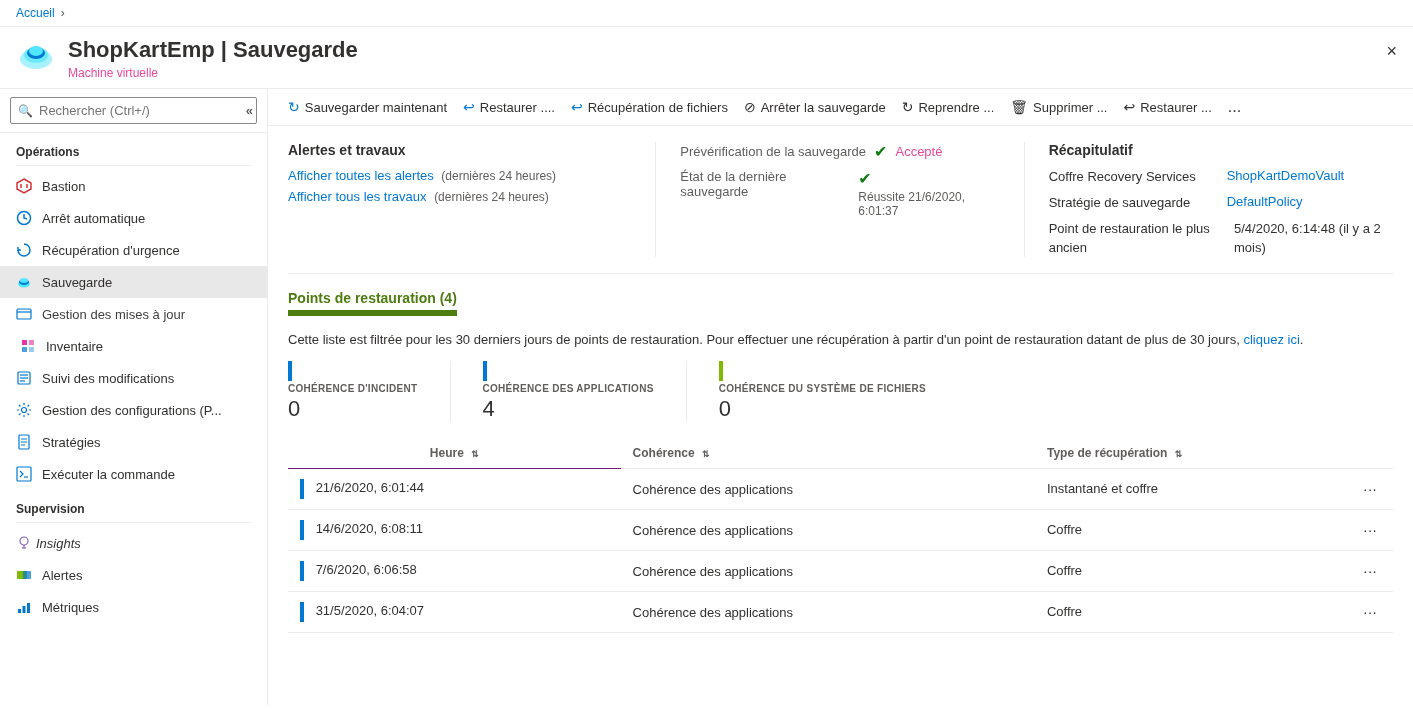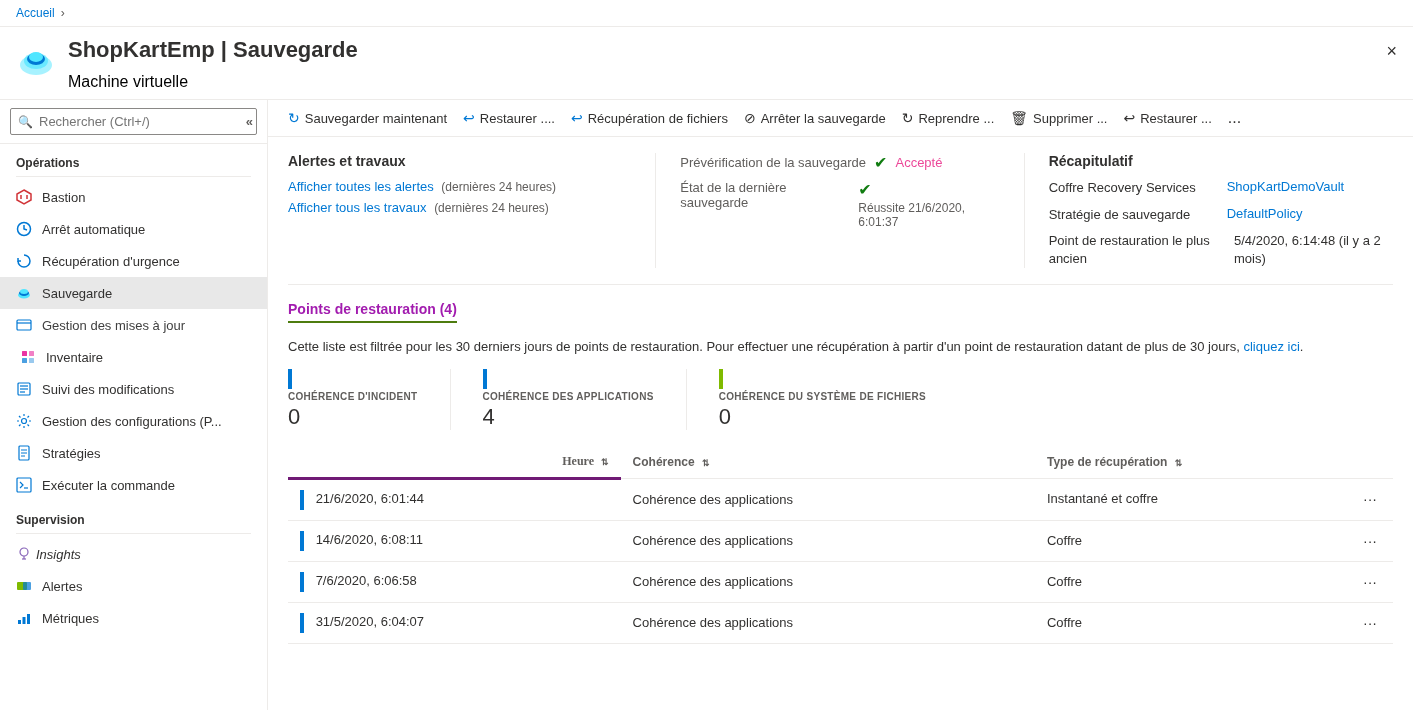--- a/index.html
+++ b/index.html
@@ -22,21 +22,21 @@
   <div style="margin-right: 12px; flex-shrink: 0;">
     <svg width="40" height="40" viewBox="0 0 40 40">
       <ellipse cx="20" cy="22" rx="16" ry="10" fill="#50e6ff" opacity="0.5"></ellipse>
       <ellipse cx="20" cy="18" rx="12" ry="8" fill="#50e6ff" opacity="0.7"></ellipse>
       <ellipse cx="20" cy="16" rx="9" ry="6" fill="#0078d4"></ellipse>
       <ellipse cx="20" cy="14" rx="7" ry="5" fill="#50e6ff"></ellipse>
     </svg>
   </div>
   <div>
     <h1 style="font-size: 22px; font-weight: 600; color: #323130; line-height: 1.2;">ShopKartEmp | Sauvegarde</h1>
-    <div style="font-size: 16px; color: #000000; margin-top: 10px;">Machine virtuelle</div>
+    <div style="font-size: 12px; color: #ec4899; margin-top: 2px;">Machine virtuelle</div>
   </div>
   <button style="position: absolute; right: 16px; top: 14px; font-size: 18px; color: #323130; background: none; border: none; cursor: pointer;">×</button>
 </div>
 
 <div style="display: flex; height: calc(710px - 94px); background: #fff;">
 
   <div style="width: 268px; border-right: 1px solid #edebe9; overflow-y: auto; flex-shrink: 0; position: relative; background: #fff;">
 
     <div style="padding: 8px 10px; border-bottom: 1px solid #edebe9; position: relative;">
       <div style="position: relative;">
@@ -283,21 +283,21 @@
             <a style="color: #0078d4; text-decoration: none; cursor: pointer; margin-left: 8px;">DefaultPolicy</a>
           </div>
           <div style="display: flex; align-items: flex-start; font-size: 13px;">
             <span style="color: #323130; min-width: 170px; line-height: 1.4;">Point de restauration le plus ancien</span>
             <span style="color: #323130; margin-left: 8px; line-height: 1.4;">5/4/2020, 6:14:48 (il y a 2 mois)</span>
           </div>
         </div>
       </div>
 
       <div>
-        <div style="font-size: 14px; font-weight: 600; color: #a21caf; border-bottom: 2px solid #4d7c0f; display: inline-block; padding-bottom: 4px; margin-bottom: 14px;">Points de restauration (4)</div>
+        <div style="font-size: 14px; font-weight: 600; color: #4d7c0f; border-bottom: 6px solid #4d7c0f; display: inline-block; padding-bottom: 4px; margin-bottom: 14px;">Points de restauration (4)</div>
         
         <div style="font-size: 13px; color: #323130; margin-bottom: 12px; line-height: 1.5;">
           <span>Cette liste est filtrée pour les 30 derniers jours de points de restauration. Pour effectuer une récupération à partir d'un point de restauration datant de plus de 30 jours,</span>
           <a style="color: #0078d4; text-decoration: none; cursor: pointer;">cliquez ici</a><span>.</span>
         </div>
         
         
         <div style="display: flex; gap: 0; margin-bottom: 16px;">
 
           <div style="display: flex; flex-direction: column; padding-right: 32px; border-right: 1px solid #edebe9; margin-right: 32px;">
@@ -316,21 +316,21 @@
             <div style="width: 4px; height: 20px; background: #7fba00; margin-bottom: 2px;"></div>
             <div style="font-size: 10px; font-weight: 600; color: #605e5c; text-transform: uppercase; letter-spacing: 0.3px; margin-bottom: 2px;">COHÉRENCE DU SYSTÈME DE FICHIERS</div>
             <div style="font-size: 22px; font-weight: 400; color: #323130;">0</div>
           </div>
         </div>
         
         
         <table style="width: 100%; border-collapse: collapse;">
           <thead>
             <tr>
-              <th style="text-align: right; padding: 8px 12px; font-size: 12px; font-weight: 600; color: #605e5c; border-bottom: 3px solid #701a75; cursor: pointer; font-family: Liberation Serif, serif;">
+              <th style="text-align: center; padding: 8px 12px; font-size: 12px; font-weight: 600; color: #605e5c; border-bottom: 1px solid #701a75; cursor: pointer;">
                 <span>Heure</span>
                 <span style="color: #605e5c; font-size: 9px; margin-left: 4px;">⇅</span>
               </th>
               <th style="text-align: left; padding: 8px 12px; font-size: 12px; font-weight: 600; color: #605e5c; border-bottom: 1px solid #edebe9; cursor: pointer;">
                 <span>Cohérence</span>
                 <span style="color: #605e5c; font-size: 9px; margin-left: 4px;">⇅</span>
               </th>
               <th style="text-align: left; padding: 8px 12px; font-size: 12px; font-weight: 600; color: #605e5c; border-bottom: 1px solid #edebe9; cursor: pointer;">
                 <span>Type de récupération</span>
                 <span style="color: #605e5c; font-size: 9px; margin-left: 4px;">⇅</span>

